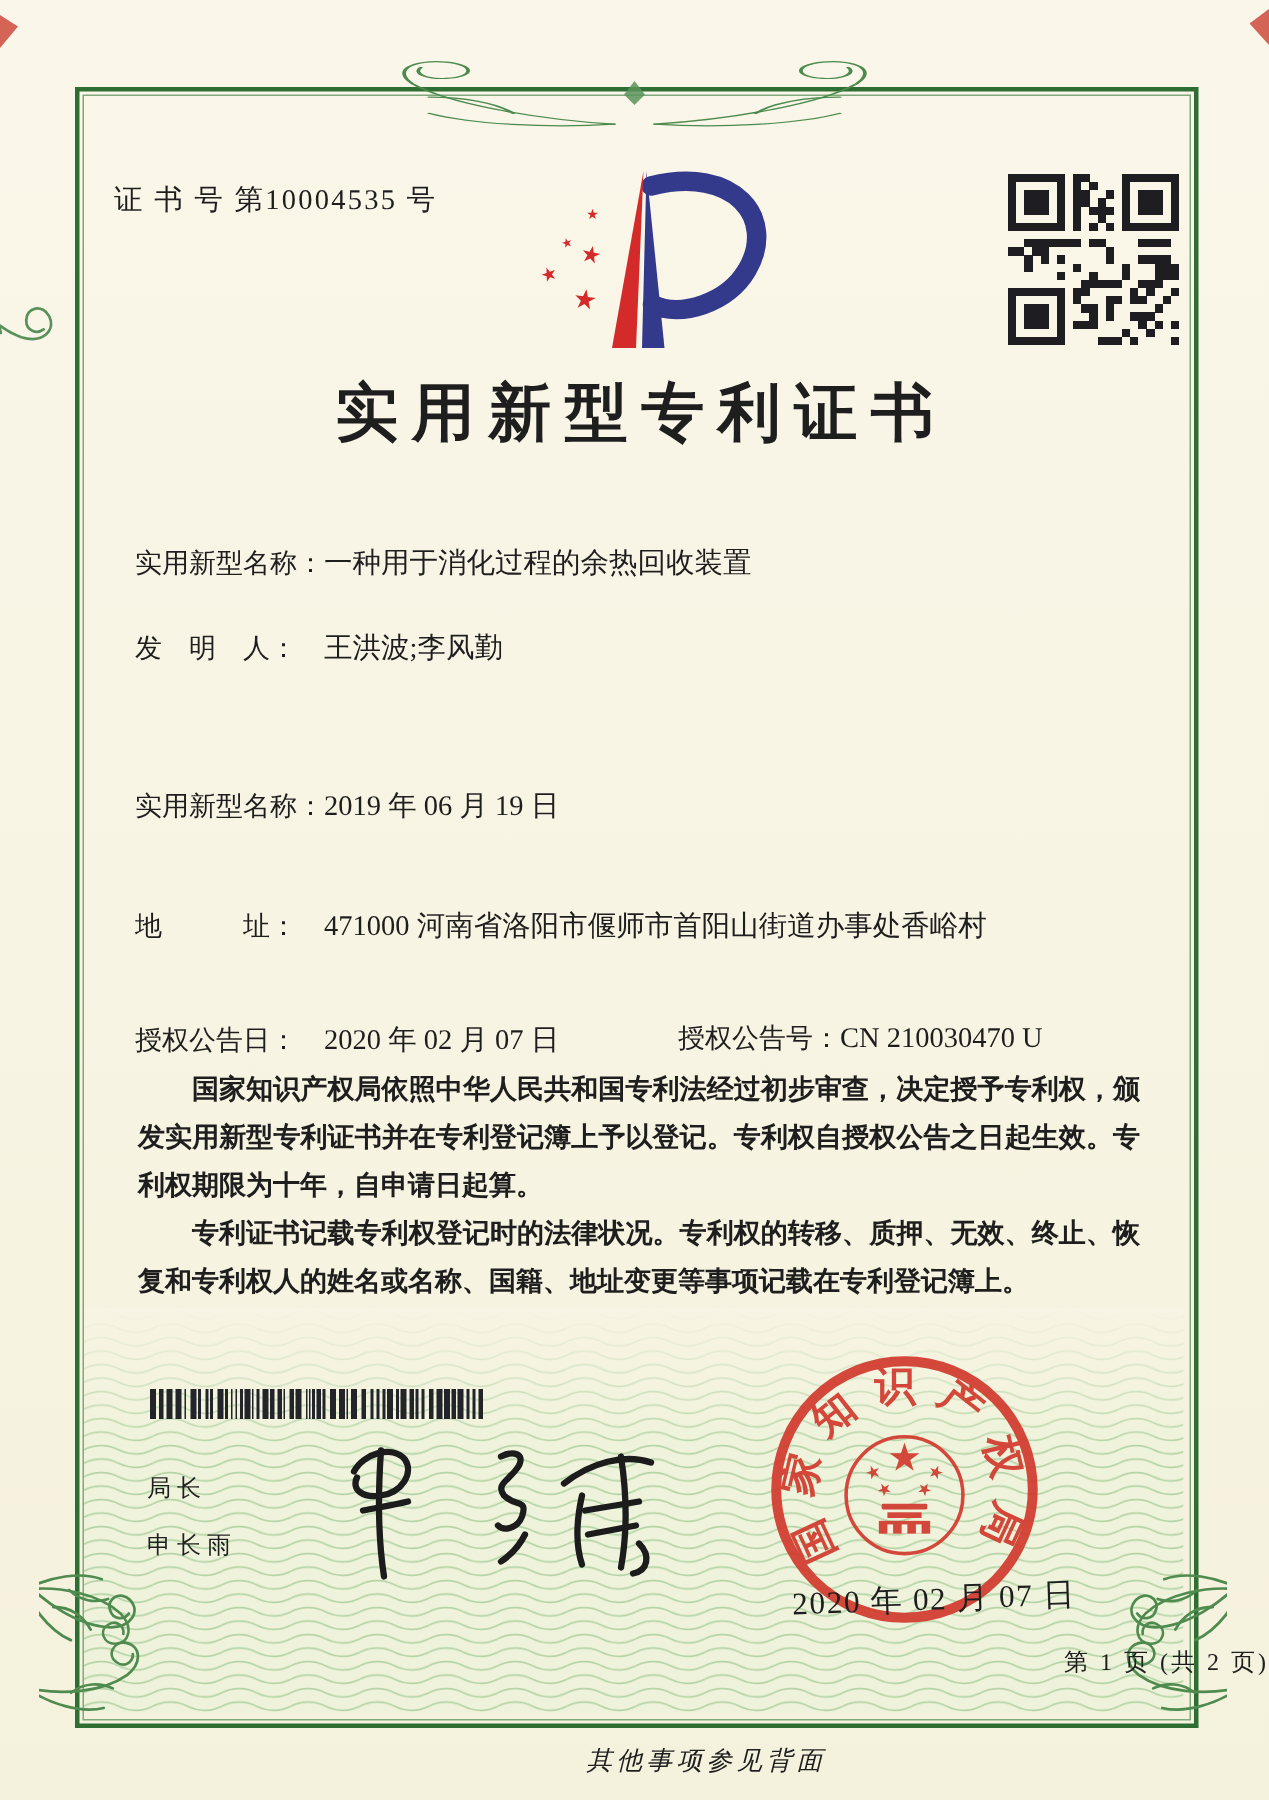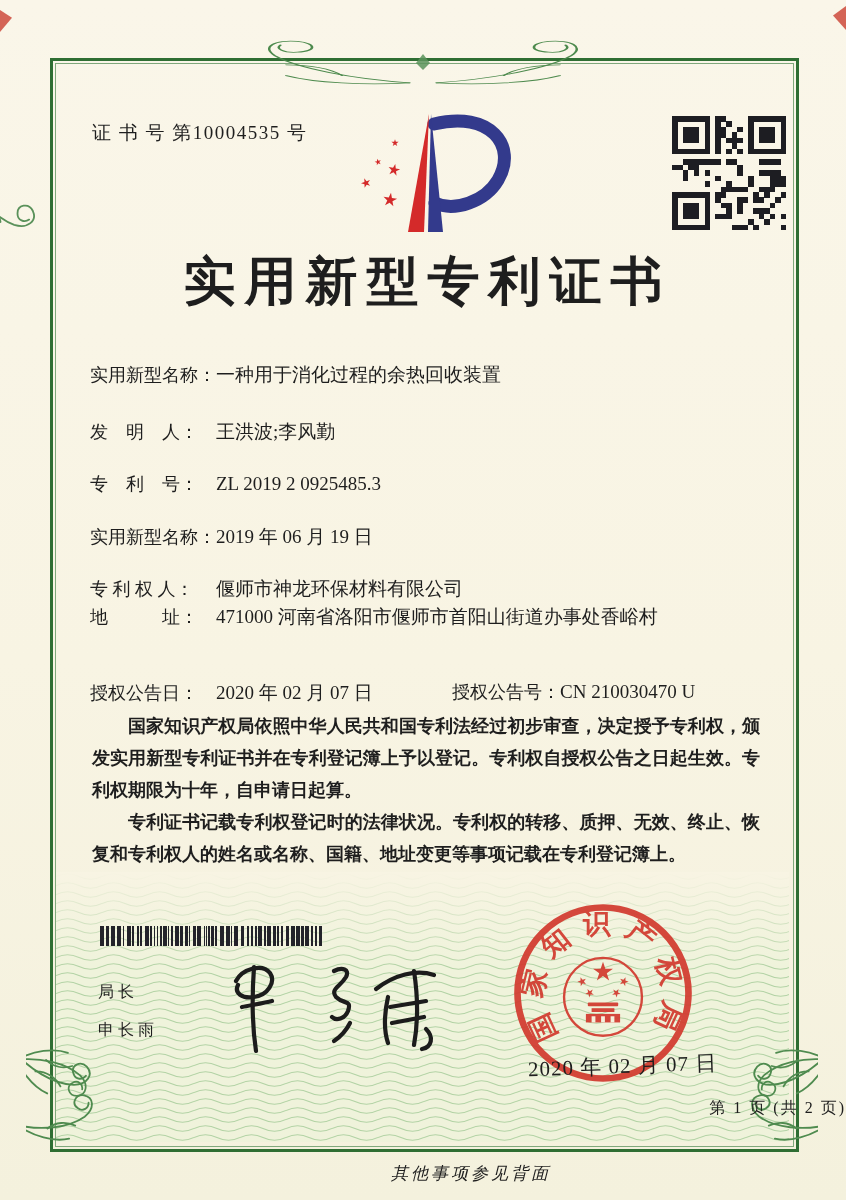--- a/index.html
+++ b/index.html
@@ -7,25 +7,25 @@
     position:relative;width:846px;height:1200px;margin:0 auto;overflow:hidden;
     background:linear-gradient(180deg,#faf6e9 0%,#f8f4e3 55%,#f4f1dd 100%);
     font-family:"Liberation Serif","DejaVu Serif",serif;color:#1e1e1e;
   }
   .frame{position:absolute;left:50px;top:58px;width:743px;height:1088px;
     border:3.5px solid #2f6e33;z-index:2;pointer-events:none;}
   .frame::after{content:"";position:absolute;inset:2px;border:1.5px solid #7fa87b;}
   .wave-band{position:absolute;left:56px;top:872px;z-index:0;}
   .band-fade{position:absolute;left:56px;top:872px;width:733px;height:95px;z-index:1;
     background:linear-gradient(180deg,#f8f4e3 0%,rgba(248,244,227,0) 100%);}
-  .cert-no{position:absolute;left:92px;top:120px;font-size:19px;letter-spacing:1.5px;z-index:3;text-align:right;}
+  .cert-no{position:absolute;left:76px;top:120px;font-size:19px;letter-spacing:1.5px;z-index:3;text-align:right;}
   .logo{position:absolute;left:338px;top:110px;z-index:3;}
   .qr{position:absolute;left:672px;top:116px;z-index:3;}
   .title{position:absolute;left:0;top:247px;width:100%;text-align:center;
-    font-size:52px;font-weight:bold;letter-spacing:9px;text-indent:9px;z-index:3;}
+    font-size:42px;font-weight:bold;letter-spacing:9px;text-indent:9px;z-index:3;}
   .field-row{position:absolute;left:90px;font-size:19px;white-space:nowrap;z-index:3;}
   .field-label{display:inline-block;min-width:126px;font-size:18px;}
   .paragraphs{position:absolute;left:92px;top:710px;width:668px;font-size:18px;
     line-height:1.78;text-align:justify;z-index:3;font-weight:bold;}
   .paragraphs p{margin:0;text-indent:2em;}
   .barcode{position:absolute;left:100px;top:926px;z-index:3;}
   .director{position:absolute;left:98px;font-family:Liberation Mono, monospace;
     font-size:16px;letter-spacing:4px;z-index:3;}
   .signature{position:absolute;left:218px;top:945px;z-index:3;}
   .seal{position:absolute;left:508px;top:898px;z-index:3;opacity:.93;}
@@ -313,28 +313,22 @@
     </svg>
 
   <div class="title">实用新型专利证书</div>
 
   <div class="field-row" style="top:362px">
     <span class="field-label">实用新型名称：</span><span class="field-value">一种用于消化过程的余热回收装置</span>
   </div>
   <div class="field-row" style="top:419px">
     <span class="field-label">发　明　人：</span><span class="field-value">王洪波;李风勤</span>
   </div>
-  <div class="field-row" style="top:472px">
-    <span class="field-label">专　利　号：</span><span class="field-value">ZL 2019 2 0925485.3</span>
-  </div>
   <div class="field-row" style="top:524px">
     <span class="field-label">实用新型名称：</span><span class="field-value">2019 年 06 月 19 日</span>
-  </div>
-  <div class="field-row" style="top:576px">
-    <span class="field-label">专 利 权 人：</span><span class="field-value">偃师市神龙环保材料有限公司</span>
   </div>
   <div class="field-row" style="top:604px">
     <span class="field-label">地　　　址：</span><span class="field-value">471000 河南省洛阳市偃师市首阳山街道办事处香峪村</span>
   </div>
   <div class="field-row" style="top:680px">
     <span class="field-label">授权公告日：</span><span class="field-value">2020 年 02 月 07 日</span>
   </div>
   <div class="field-row" style="top:680px;left:452px">
     <span class="field-label" style="min-width:0">授权公告号：</span><span class="field-value">CN 210030470 U</span>
   </div>

